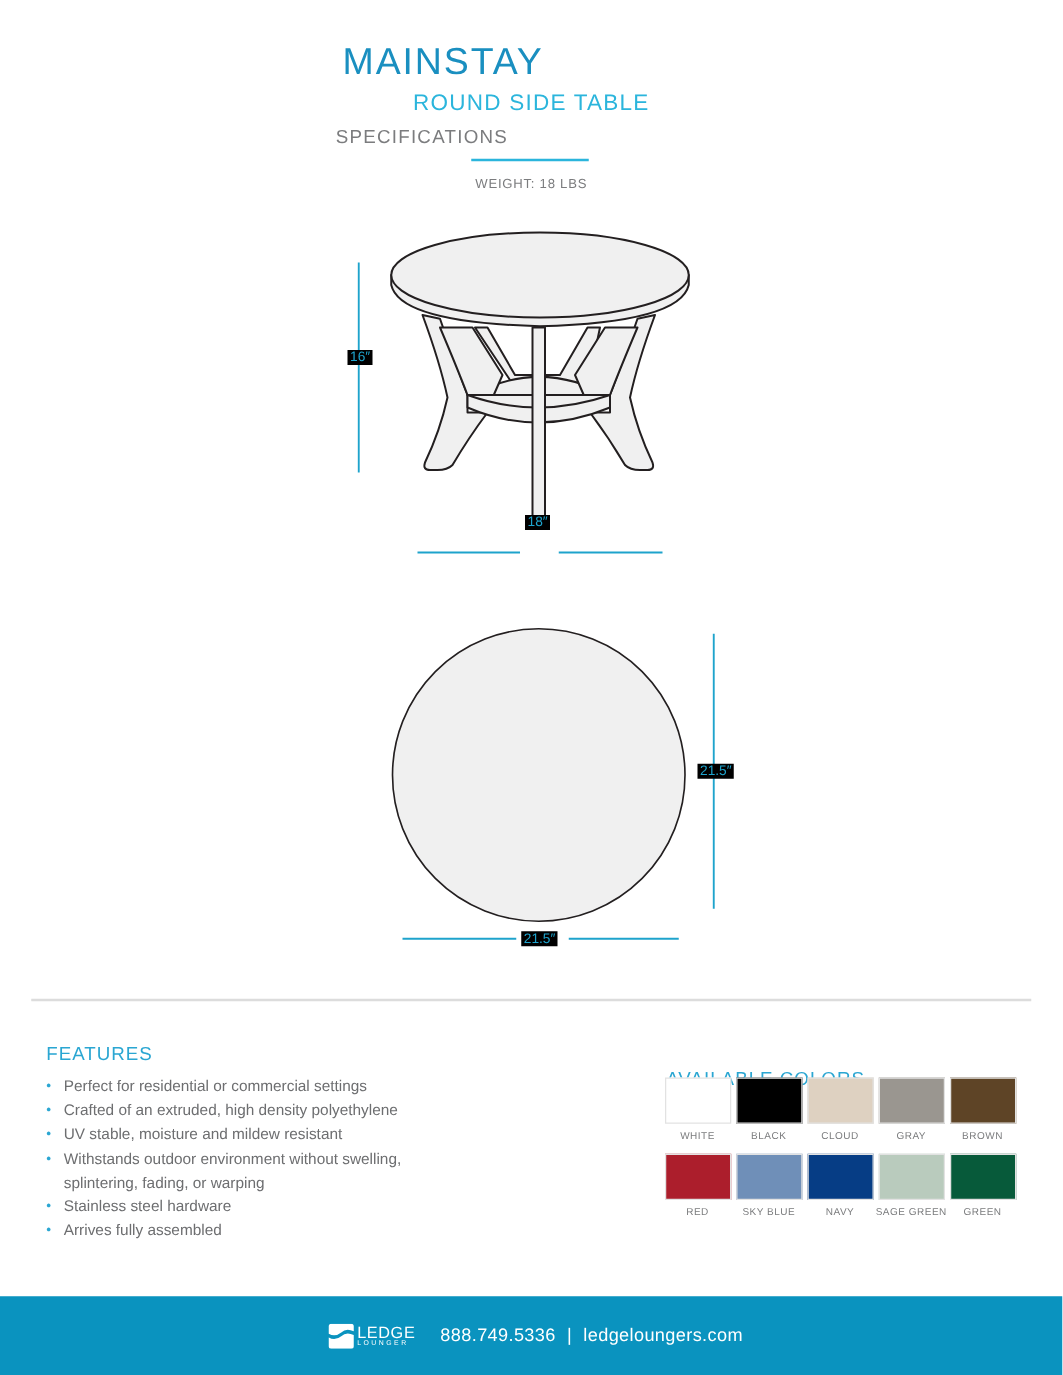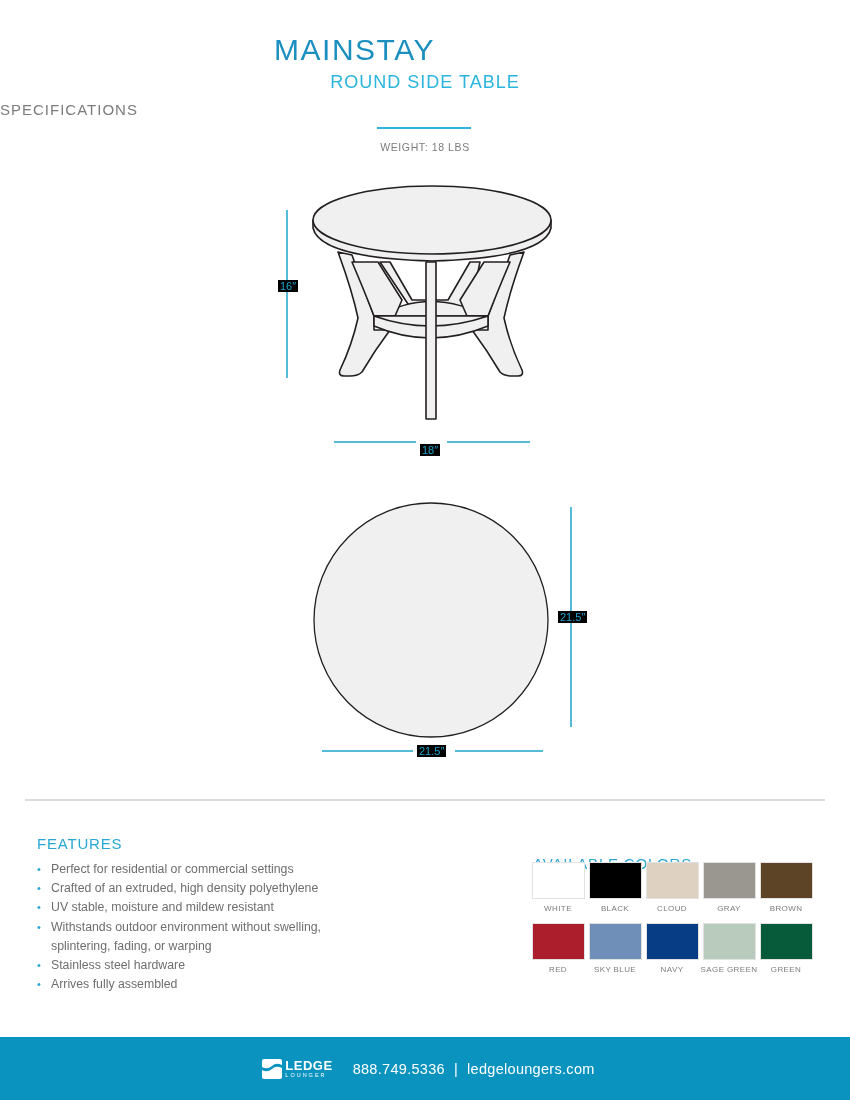--- a/index.html
+++ b/index.html
@@ -1,21 +1,21 @@
 <!DOCTYPE html>
 <html><head>
   <meta charset="utf-8">
   <style>
     * { margin: 0; padding: 0; box-sizing: border-box; }
     html, body { width: 850px; height: 1100px; background: #ffffff; overflow: hidden; }
     body { position: relative; font-family: "Liberation Sans", "DejaVu Sans", sans-serif; color: #6d6e70; }
 
     .title { position: absolute; left: 0; width: 709px; text-align: center; top: 33px; font-size: 30px; letter-spacing: 1.5px; color: #1a8fc0; font-weight: normal; }
     .subtitle { position: absolute; left: 0; width: 850px; text-align: center; top: 72px; font-size: 18px; letter-spacing: 1px; color: #2bb5dc; }
-    .specs { position: absolute; left: 0; width: 675px; top: 101px; font-size: 15px; letter-spacing: 1px; color: #7b7c7e; }
+    .specs { position: absolute; left: 0; width: 675px; text-align: center; top: 101px; font-size: 15px; letter-spacing: 1px; color: #7b7c7e; }
     .title-rule { position: absolute; left: 377px; width: 94px; top: 127px; height: 2px; background: #2bb5dc; }
     .weight { position: absolute; left: 0; width: 850px; text-align: center; top: 141px; font-size: 10.5px; letter-spacing: 0.6px; color: #7b7c7e; }
 
     .drawing { position: absolute; left: 0; top: 0; width: 850px; height: 800px; }
     .dim-label { position: absolute; font-size: 11px; color: #1ea3cc; background: #000000; padding: 0 2px; }
 
     .divider { position: absolute; left: 25px; width: 800px; top: 799px; height: 2px; background: #dcdcdc; }
 
     .features-title { position: absolute; left: 37px; top: 835px; font-size: 15px; letter-spacing: 0.8px; color: #2aa6d2; }
     .features-list { position: absolute; left: 37px; top: 860px; list-style: none; }
@@ -26,21 +26,21 @@
     .swatch-grid { position: absolute; left: 531px; top: 862px; width: 284px; display: grid; grid-template-columns: repeat(5, 54px); column-gap: 3px; row-gap: 10px; }
     .swatch-cell { display: flex; flex-direction: column; align-items: center; }
     .swatch { width: 53px; height: 37px; border: 1px solid #e2e2e2; }
     .swatch-label { margin-top: 5px; font-size: 8px; letter-spacing: 0.4px; color: #7b7c7e; white-space: nowrap; }
 
     .footer { position: absolute; left: 0; top: 1037px; width: 850px; height: 63px; background: #0a93bf; display: flex; align-items: center; justify-content: center; }
     .footer-inner { display: flex; align-items: center; color: #ffffff; margin-left: 6px; }
     .logo { display: flex; align-items: center; margin-right: 20px; }
     .logo-mark { width: 22px; height: 20px; margin-right: 2px; }
     .logo-text { display: flex; flex-direction: column; line-height: 1; }
-    .logo-word { font-size: 13px; font-weight: bold; letter-spacing: 0.5px; }
+    .logo-word { font-size: 13px; font-weight: normal; letter-spacing: 0.5px; }
     .logo-sub { font-size: 5.5px; letter-spacing: 2px; margin-top: 1px; }
     .contact { font-size: 14.5px; letter-spacing: 0.3px; }
     .sep { margin: 0 9px; }
   </style>
 </head>
 <body>
 
 <h1 class="title">MAINSTAY</h1>
 <div class="subtitle">ROUND SIDE TABLE</div>
 <div class="specs">SPECIFICATIONS</div>
@@ -78,21 +78,21 @@
     <line x1="334" y1="442" x2="416" y2="442" stroke="#1ea3cc" stroke-width="1.5"></line>
     <line x1="447" y1="442" x2="530" y2="442" stroke="#1ea3cc" stroke-width="1.5"></line>
 
     <circle cx="431" cy="620" r="117" fill="#f0f0f0" stroke="#231f20" stroke-width="1.3"></circle>
     <line x1="571" y1="507" x2="571" y2="727" stroke="#1ea3cc" stroke-width="1.5"></line>
     <line x1="322" y1="751" x2="413" y2="751" stroke="#1ea3cc" stroke-width="1.5"></line>
     <line x1="455" y1="751" x2="543" y2="751" stroke="#1ea3cc" stroke-width="1.5"></line>
   </svg>
 
   <span class="dim-label" style="left:278px;top:280px;">16″</span>
-  <span class="dim-label" style="left:420px;top:444px;">18″</span>
+  <span class="dim-label" style="left:420px;top:412px;">18″</span>
   <span class="dim-label" style="left:558px;top:611px;">21.5″</span>
   <span class="dim-label" style="left:417px;top:745px;">21.5″</span>
 </div>
 
 <div class="divider"></div>
 
 <div class="features-title">FEATURES</div>
 <ul class="features-list">
   <li>Perfect for residential or commercial settings</li>
   <li>Crafted of an extruded, high density polyethylene</li>

